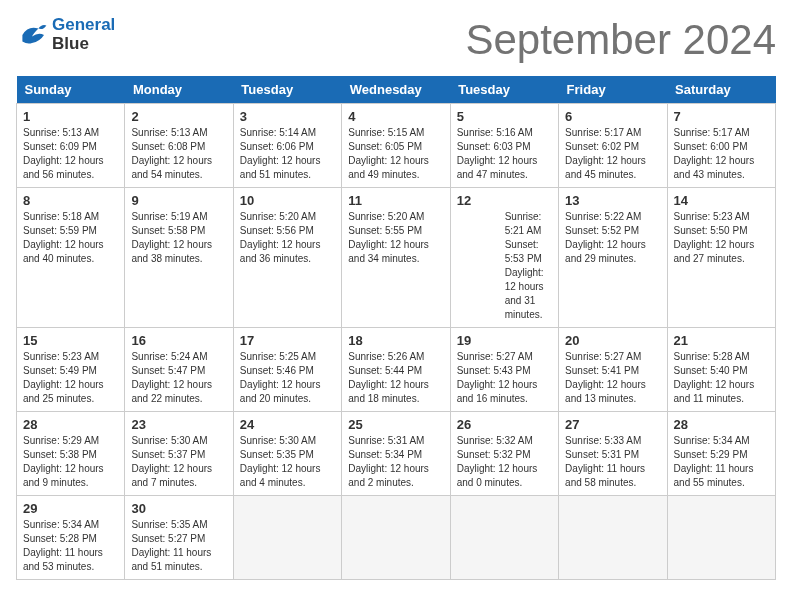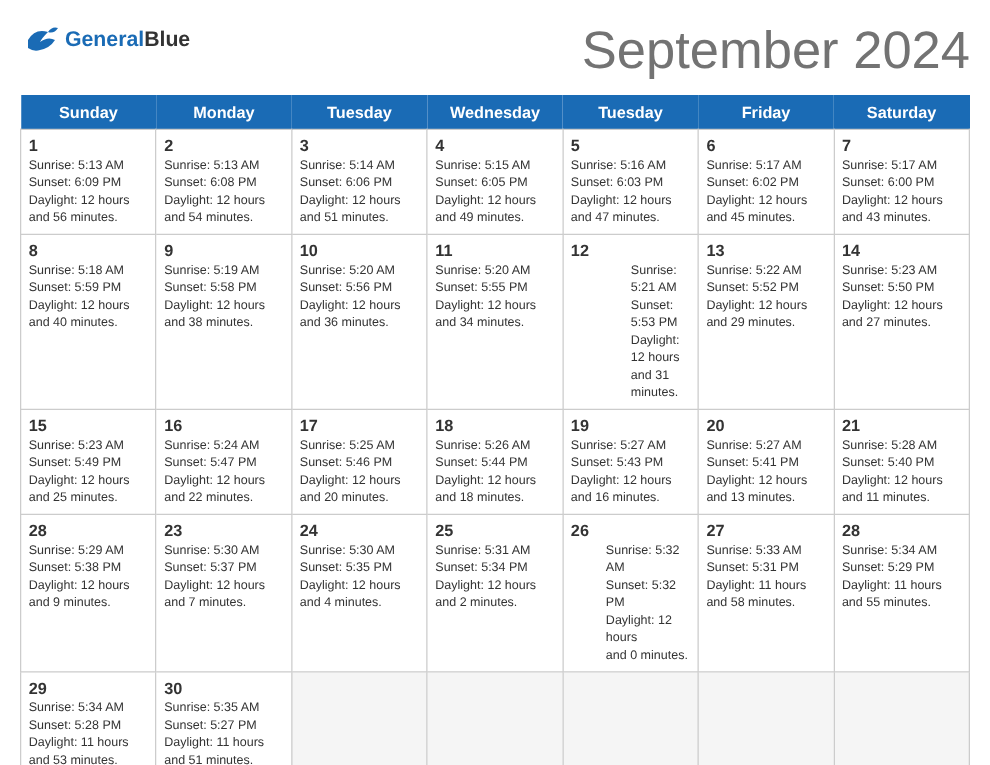--- a/index.html
+++ b/index.html
@@ -38,21 +38,21 @@
       color: #555;
     }
     table {
       width: 100%;
       border-collapse: collapse;
       table-layout: fixed;
     }
     th {
       background-color: #1a6bb5;
       color: #fff;
-      text-align: center;
+      text-align: left;
       padding: 6px 8px;
       font-size: 13px;
       font-weight: bold;
     }
     td {
       border: 1px solid #ccc;
       vertical-align: top;
       padding: 5px 6px;
       font-size: 10.5px;
       color: #333;
@@ -76,21 +76,21 @@
   </style>
 </head>
 <body>
 
 <div class="header">
   <div class="logo">
     <svg class="logo-bird" viewBox="0 0 40 40" xmlns="http://www.w3.org/2000/svg">
       <path d="M8,20 Q15,8 28,12 Q22,18 20,22 Q28,16 35,20 Q30,28 20,30 Q14,32 8,28 Z" fill="#1a6bb5"></path>
       <path d="M28,12 Q32,6 38,8 Q34,14 28,12 Z" fill="#1a6bb5"></path>
     </svg>
-    <div style="display:flex;flex-direction:row;line-height:1.1;">
+    <div style="display:flex;flex-direction:column;line-height:1.1;">
       <span style="font-size:17px;font-weight:bold;color:#1a6bb5;">General</span>
       <span style="font-size:17px;font-weight:bold;color:#333;">Blue</span>
     </div>
   </div>
   <div class="title-block">
     <div class="month-title">September 2024</div>
   </div>
 </div>
 
 <table>
@@ -283,21 +283,21 @@
         </td>
         <td>
           <span class="day-num">25</span>
           <div class="day-info" style="white-space: pre-line;">Sunrise: 5:31 AM
 Sunset: 5:34 PM
 Daylight: 12 hours
 and 2 minutes.</div>
         </td>
         <td>
           <span class="day-num">26</span>
-          <div class="day-info" style="white-space: pre-line; margin-left: 28px;">Sunrise: 5:32 AM
+          <div class="day-info" style="white-space: pre-line;">Sunrise: 5:32 AM
 Sunset: 5:32 PM
 Daylight: 12 hours
 and 0 minutes.</div>
         </td>
         <td>
           <span class="day-num">27</span>
           <div class="day-info" style="white-space: pre-line;">Sunrise: 5:33 AM
 Sunset: 5:31 PM
 Daylight: 11 hours
 and 58 minutes.</div>

